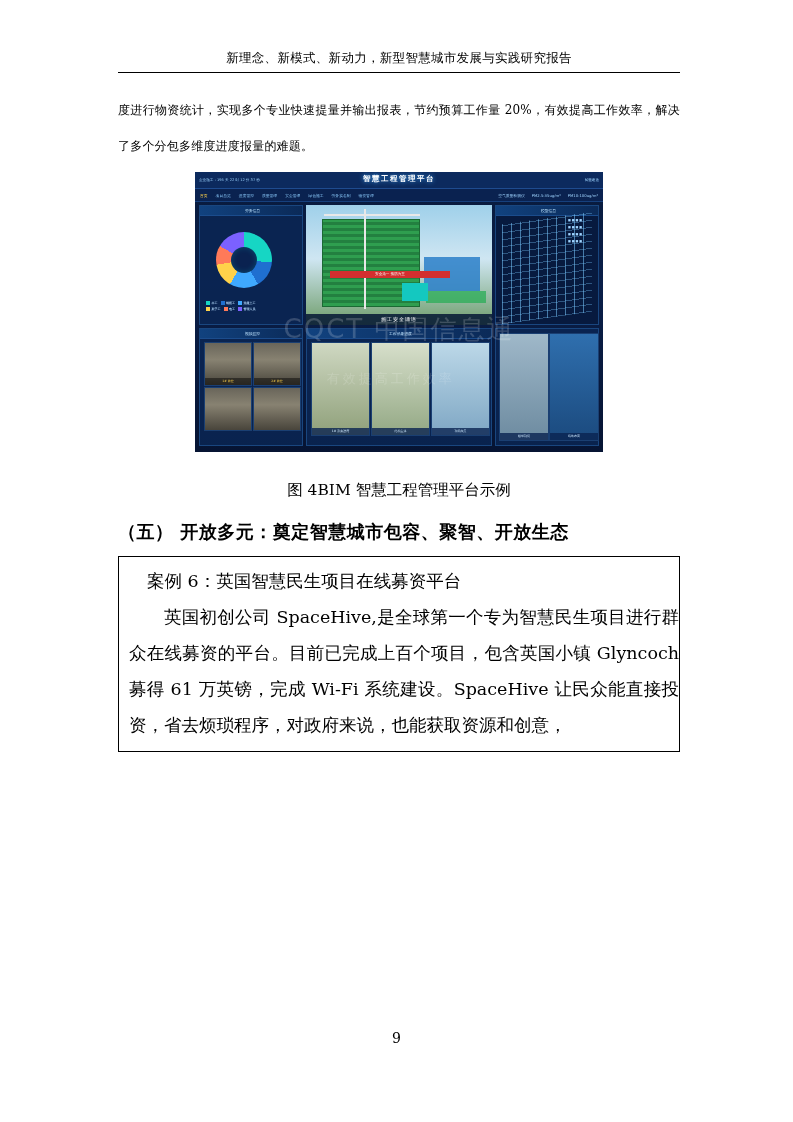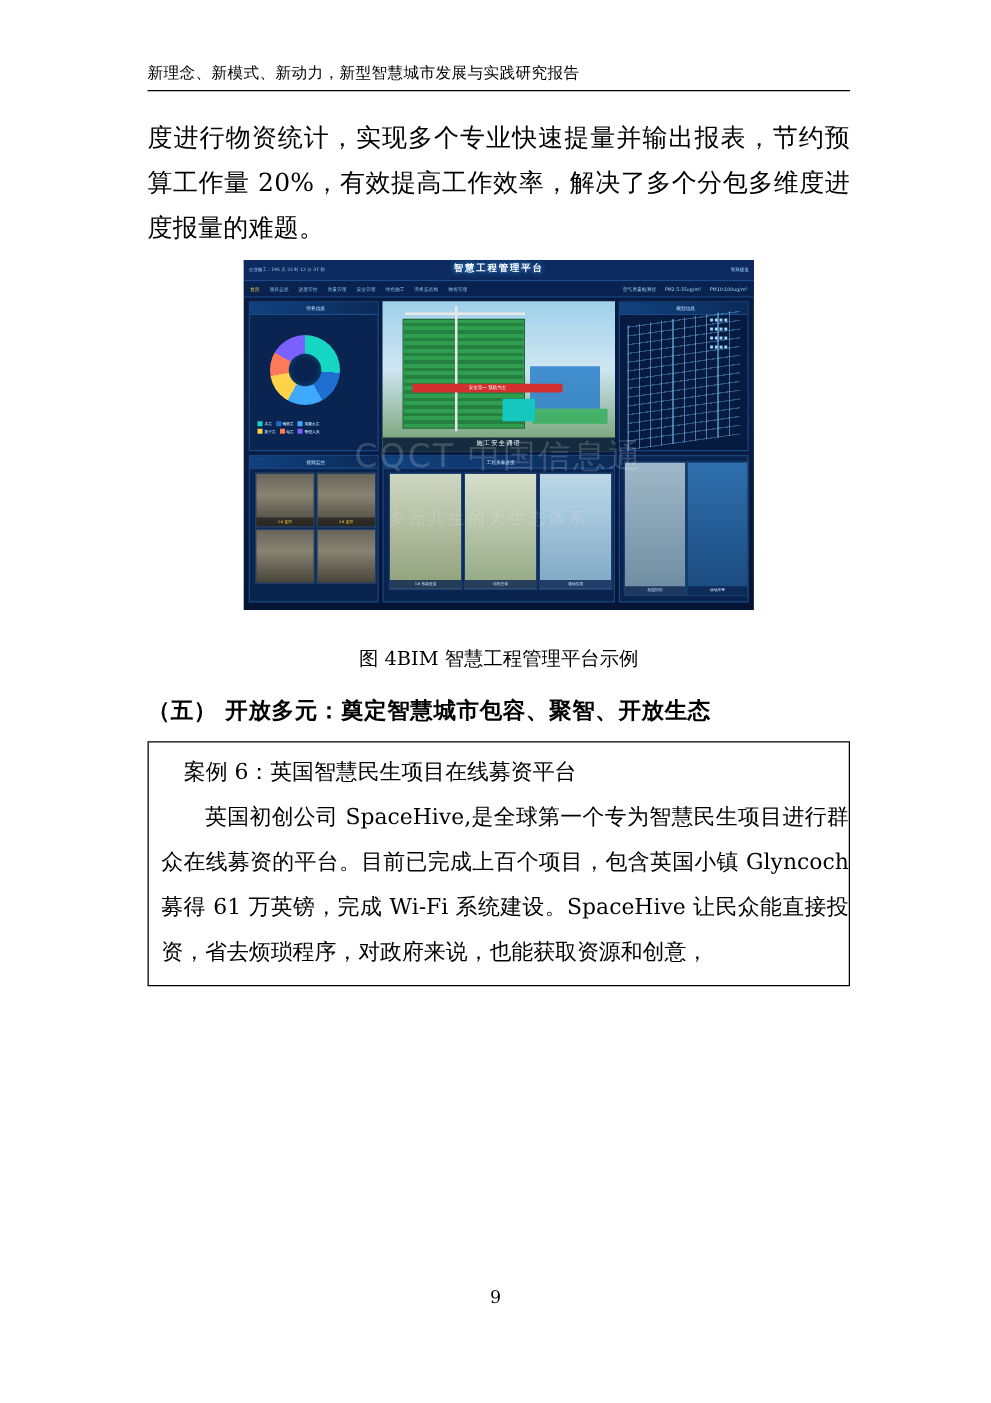--- a/index.html
+++ b/index.html
@@ -20,21 +20,21 @@
     left: 0; top: 0;
     width: 793px;
     height: 1122px;
     box-sizing: border-box;
   }
   .header {
     position: absolute;
     left: 118px;
     top: 50px;
     width: 562px;
-    text-align: left;
+    text-align: center;
     font-size: 12.5px;
     font-family: "DejaVu Serif", serif;
     letter-spacing: 0.3px;
     color: #000;
   }
   .header-rule {
     position: absolute;
     left: 118px;
     top: 72px;
     width: 562px;
@@ -42,21 +42,21 @@
     border-top: 1px solid #000;
   }
   .content {
     position: absolute;
     left: 118px;
     top: 92px;
     width: 562px;
   }
   p.body-text {
     margin: 0;
-    font-size: 20px;
+    font-size: 12px;
     line-height: 36px;
     text-align: justify;
     text-justify: inter-ideograph;
     font-family: "DejaVu Serif", serif;
     letter-spacing: 0.2px;
   }
   p.indent {
     text-indent: 35px;
   }
   .figure-wrap {
@@ -357,21 +357,21 @@
           <div class="panel" style="left:300px; top:156px; width:104px; height:118px;">
             <div class="thumb" style="left:3px; top:4px; width:48px; height:106px; background:linear-gradient(180deg,#9fb8c9,#6d8ba0);">
               <div class="cap">模型剖切</div>
             </div>
             <div class="thumb" style="left:53px; top:4px; width:48px; height:106px; background:linear-gradient(180deg,#2f6fae,#1b4a7e);">
               <div class="cap">场地布置</div>
             </div>
           </div>
 
           <div class="watermark">CQCT 中国信息通</div>
-          <div class="watermark2">多元共生的大生态体系</div>
+          <div class="watermark2">有效提高工作效率</div>
         </div>
 
       </div>
       <div class="figcaption">图 4BIM 智慧工程管理平台示例</div>
     </div>
 
     <h2 class="section-title">（五） 开放多元：奠定智慧城市包容、聚智、开放生态</h2>
 
 
     <div class="case-box">

